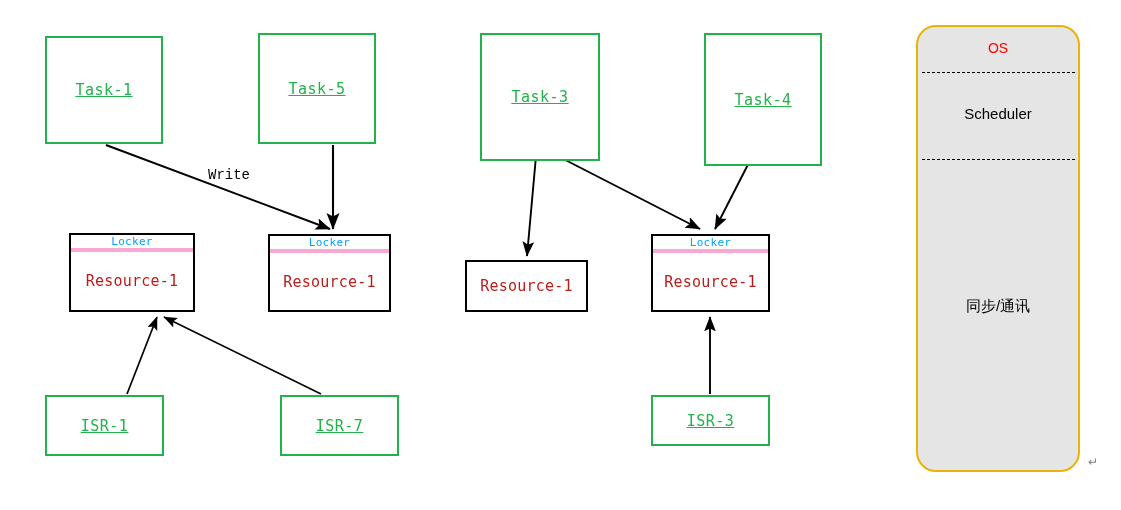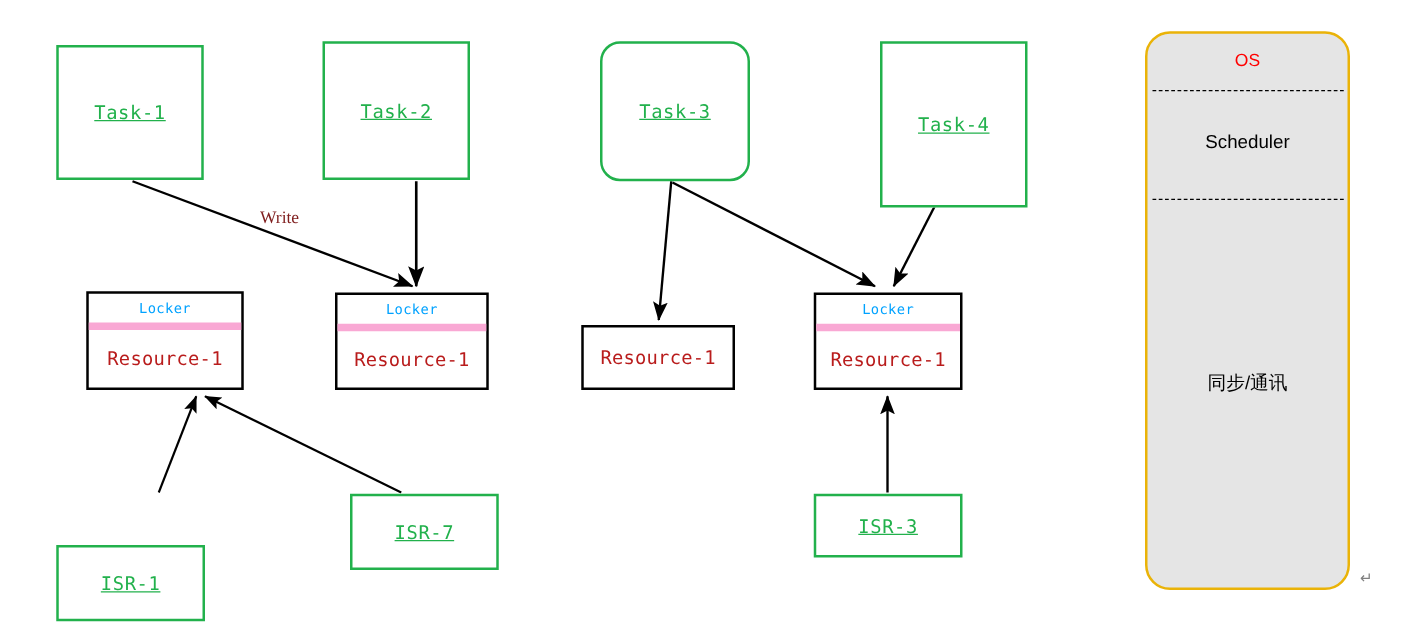--- a/index.html
+++ b/index.html
@@ -47,22 +47,22 @@
   .res-box {
     position: absolute;
     box-sizing: border-box;
     border: 2px solid #000000;
     background: #ffffff;
     display: flex;
     flex-direction: column;
   }
   .res-locker {
     box-sizing: border-box;
-    border-bottom: 6px solid #f9a8d4;
-    height: 29px;
+    border-bottom: 4px solid #f9a8d4;
+    height: 17px;
     display: flex;
     align-items: center;
     justify-content: center;
   }
   .res-locker span {
     font-family: "DejaVu Sans Mono", "Liberation Mono", monospace;
     font-size: 11px;
     color: #00a2ff;
     letter-spacing: 0.3px;
     white-space: nowrap;
@@ -77,23 +77,23 @@
     font-family: "DejaVu Sans Mono", "Liberation Mono", monospace;
     font-size: 15px;
     color: #b91c1c;
     letter-spacing: 0.2px;
     white-space: nowrap;
   }
 
   
   .edge-label {
     position: absolute;
-    font-family: Liberation Serif, serif;
+    font-family: Liberation Mono, monospace;
     font-size: 14px;
-    color: #7f1d1d;
+    color: #000000;
     white-space: nowrap;
   }
 
   
   #os-panel {
     position: absolute;
     box-sizing: border-box;
     border: 2px solid #eab308;
     border-radius: 20px;
     background: #e5e5e5;
@@ -154,23 +154,23 @@
 
     <line x1="321" y1="394" x2="164" y2="317" stroke="#000000" stroke-width="1.7" marker-end="url(#arrowhead)"></line>
 
     <line x1="710" y1="394" x2="710" y2="317" stroke="#000000" stroke-width="1.9" marker-end="url(#arrowhead)"></line>
   </svg>
 
   <div class="node-box" style="left:45px; top:36px; width:118px; height:108px;">
     <span class="node-label">Task-1</span>
   </div>
   <div class="node-box" style="left:258px; top:33px; width:118px; height:111px;">
-    <span class="node-label">Task-2</span>
-  </div>
-  <div class="node-box" style="left:480px; top:33px; width:120px; height:112px;border-radius:16px;">
+    <span class="node-label">Task-5</span>
+  </div>
+  <div class="node-box" style="left:480px; top:33px; width:120px; height:128px;">
     <span class="node-label">Task-3</span>
   </div>
   <div class="node-box" style="left:704px; top:33px; width:118px; height:133px;">
     <span class="node-label">Task-4</span>
   </div>
 
   <div class="res-box" style="left:69px; top:233px; width:126px; height:79px;">
     <div class="res-locker">
       <span>Locker</span>
     </div>
@@ -196,21 +196,21 @@
 
   <div class="res-box" style="left:651px; top:234px; width:119px; height:78px;">
     <div class="res-locker">
       <span>Locker</span>
     </div>
     <div class="res-body">
       <span>Resource-1</span>
     </div>
   </div>
 
-  <div class="node-box" style="left:45px; top:395px; width:119px; height:61px;margin-top:41px;">
+  <div class="node-box" style="left:45px; top:395px; width:119px; height:61px;">
     <span class="node-label">ISR-1</span>
   </div>
   <div class="node-box" style="left:280px; top:395px; width:119px; height:61px;">
     <span class="node-label">ISR-7</span>
   </div>
   <div class="node-box" style="left:651px; top:395px; width:119px; height:51px;">
     <span class="node-label">ISR-3</span>
   </div>
 
   <div class="edge-label" style="left:208px; top:167px;">Write</div>

